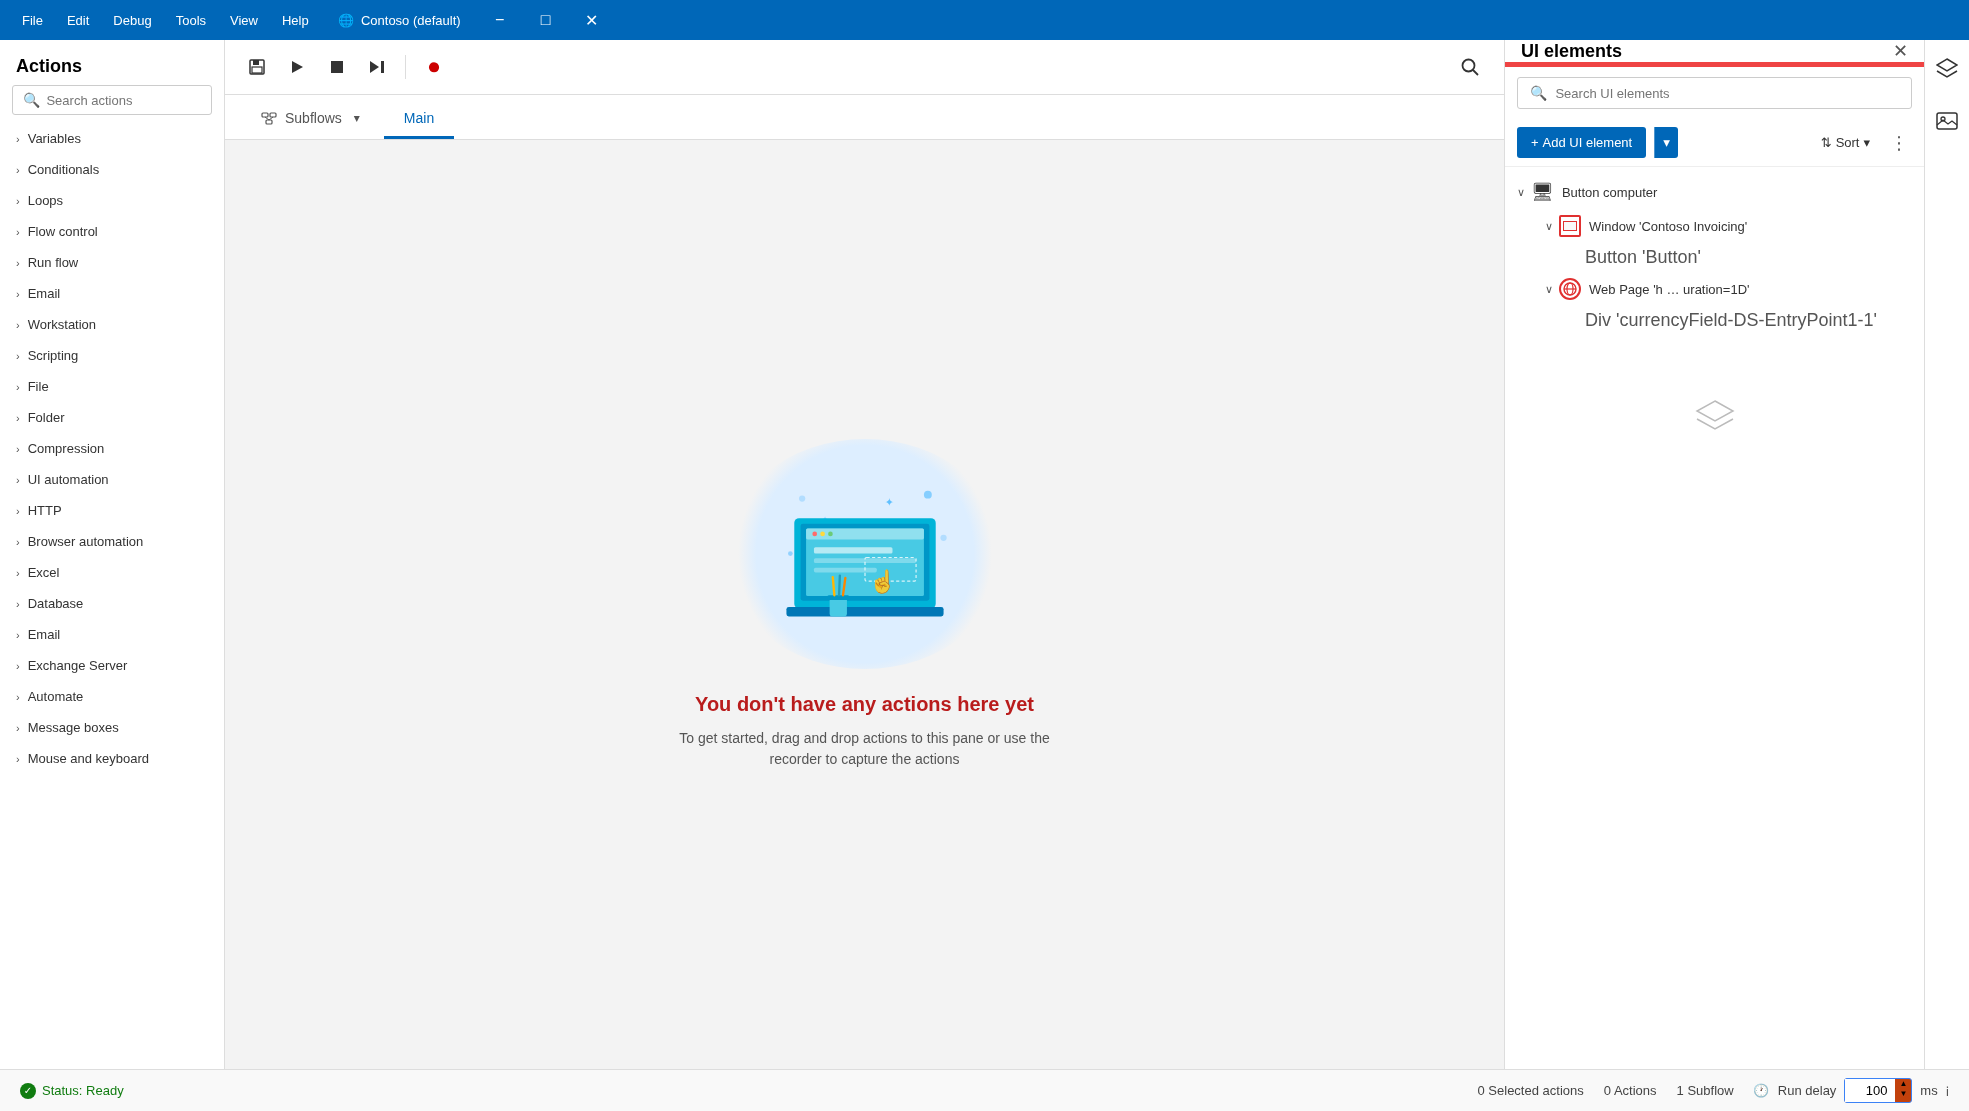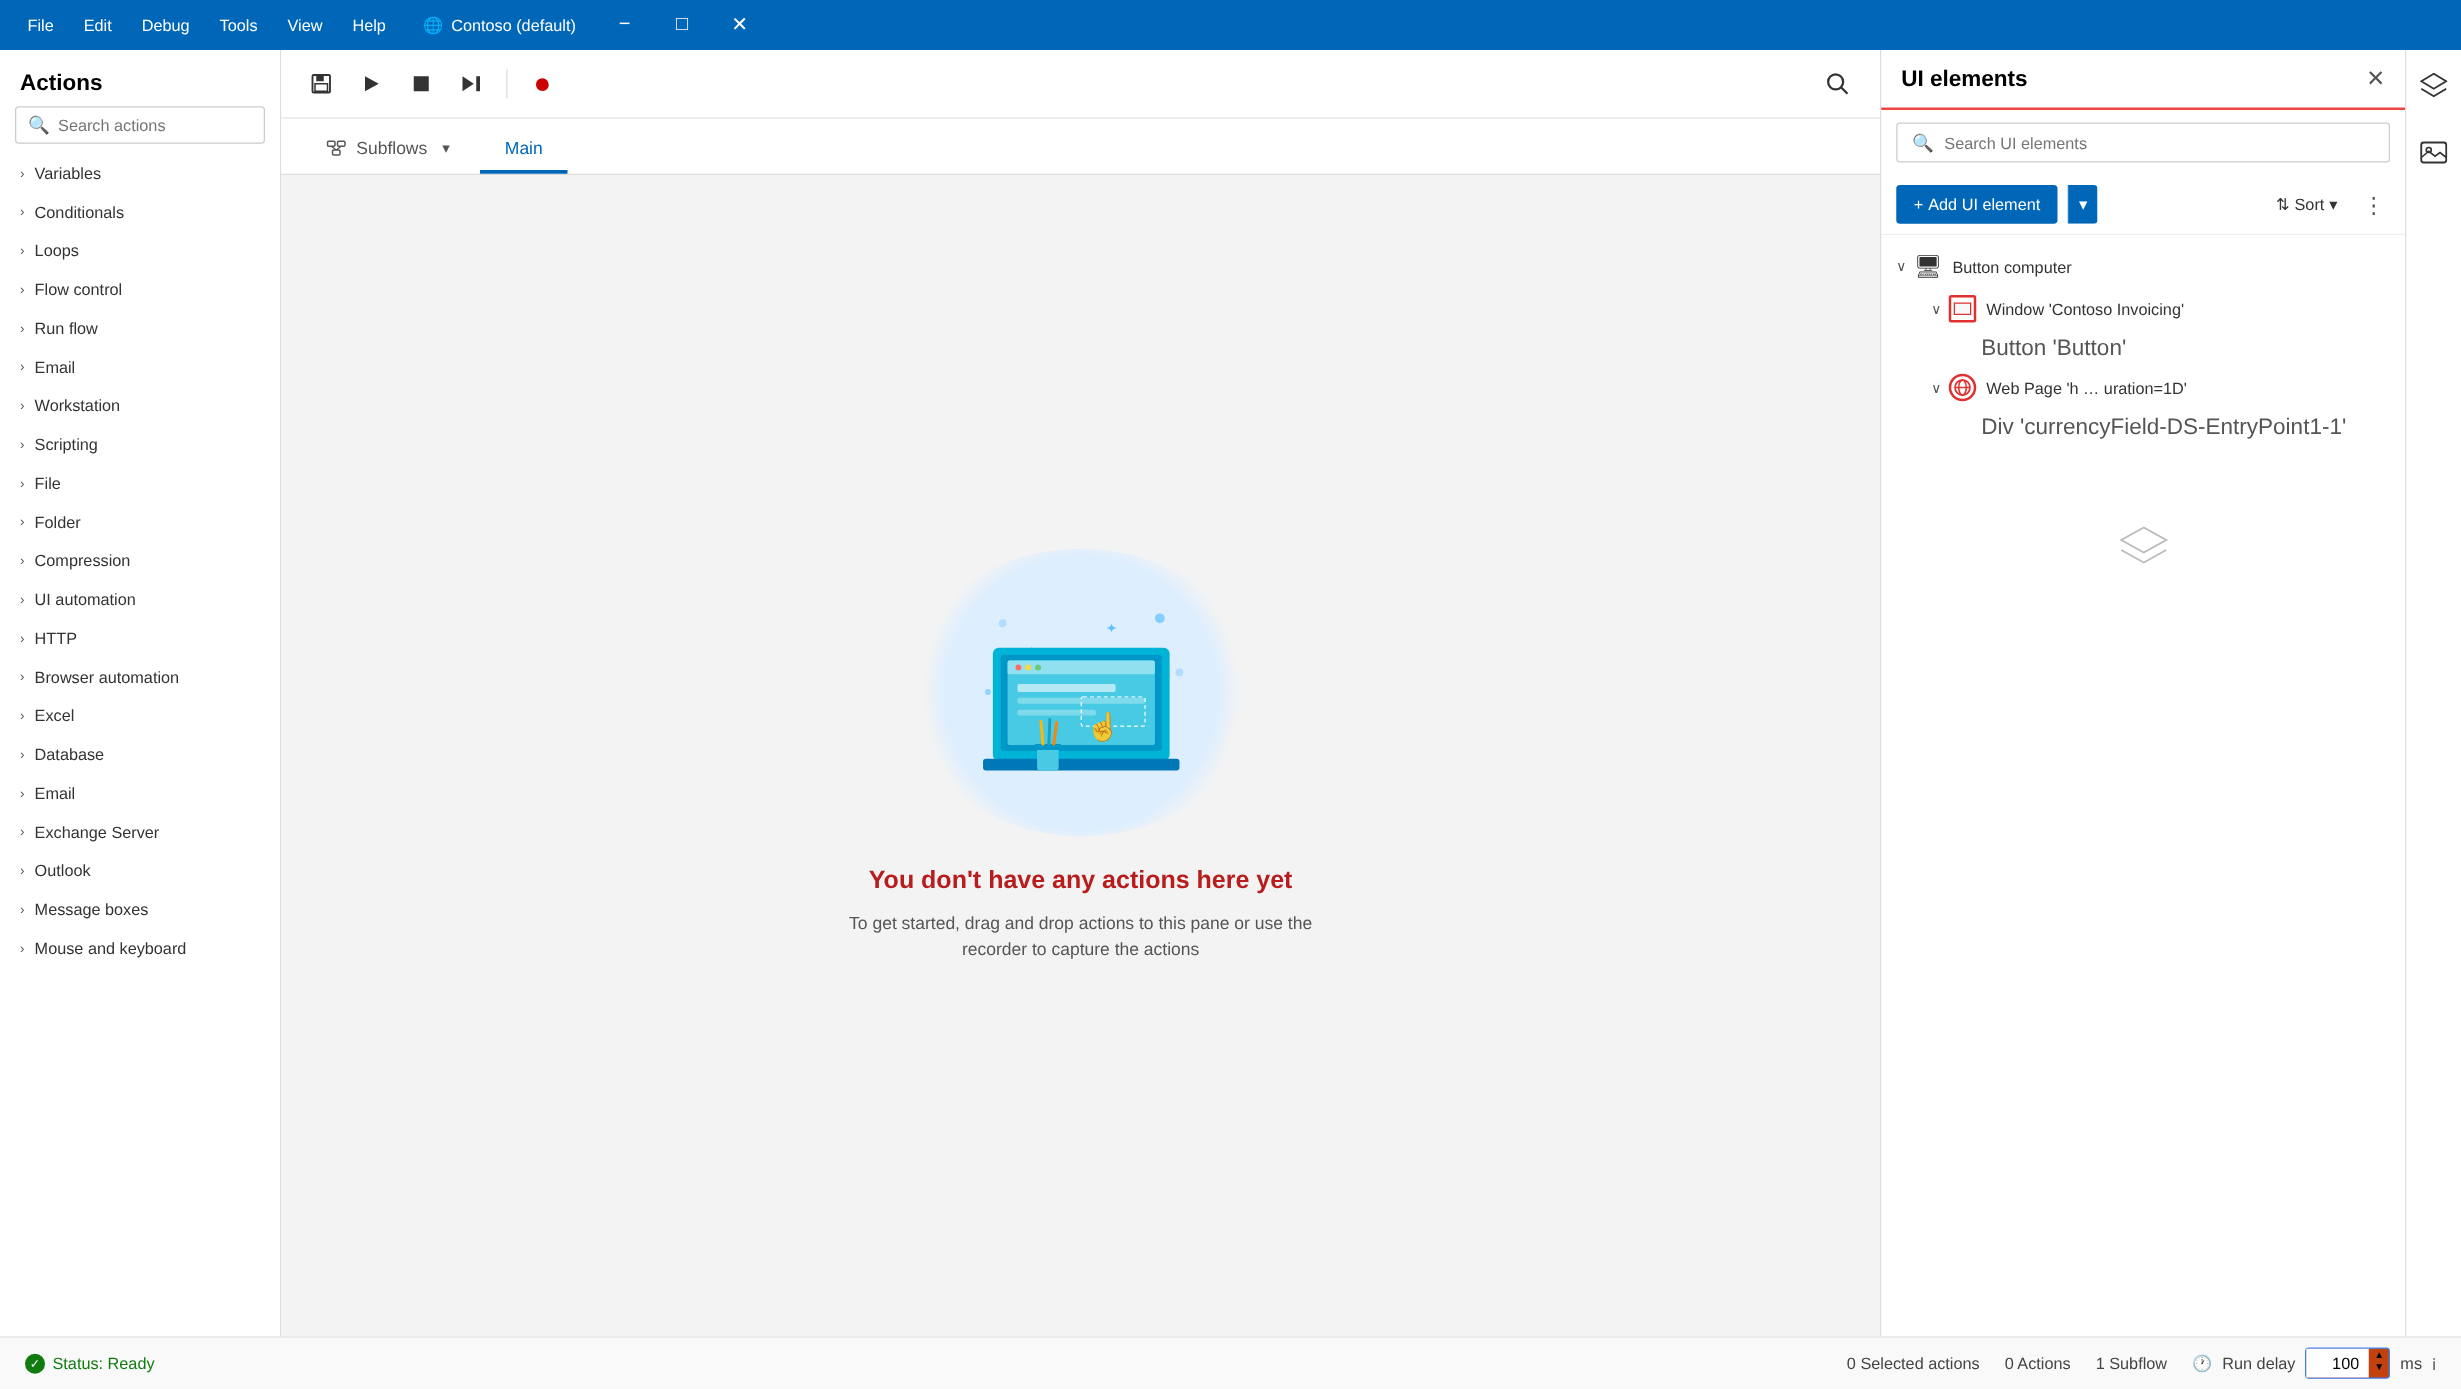--- a/index.html
+++ b/index.html
@@ -83,21 +83,21 @@
     .laptop-svg { width: 220px; }
     .empty-title { font-size: 20px; font-weight: 600; color: #b91c1c; margin-bottom: 12px; }
     .empty-subtitle { font-size: 14px; color: #555; line-height: 1.5; }
 
     
     .ui-elements-panel {
       width: 420px; background: #fff; border-left: 1px solid #ddd;
       display: flex; flex-direction: column; flex-shrink: 0;
     }
     .panel-header {
-      display: flex; align-items: center; padding: 12px 16px; border-bottom: 2px solid #ef4444;
+      display: flex; align-items: center; padding: 0 16px; border-bottom: 5px solid #ef4444;
     }
     .panel-header-title { font-size: 18px; font-weight: 600; flex: 1; }
     .panel-close { cursor: pointer; font-size: 18px; color: #555; }
     .ui-search {
       margin: 10px 12px; padding: 7px 12px;
       border: 1px solid #ccc; border-radius: 3px;
       display: flex; align-items: center; gap: 8px;
     }
     .ui-search input { border: none; outline: none; font-size: 13px; flex: 1; }
     .ui-toolbar {
@@ -266,21 +266,21 @@
       <div class="action-item">
         <span class="chevron">›</span>
         <span>Email</span>
       </div>
       <div class="action-item">
         <span class="chevron">›</span>
         <span>Exchange Server</span>
       </div>
       <div class="action-item">
         <span class="chevron">›</span>
-        <span>Outlook</span>
+        <span>Automate</span>
       </div>
       <div class="action-item">
         <span class="chevron">›</span>
         <span>Message boxes</span>
       </div>
       <div class="action-item">
         <span class="chevron">›</span>
         <span>Mouse and keyboard</span>
       </div>
     </div>

